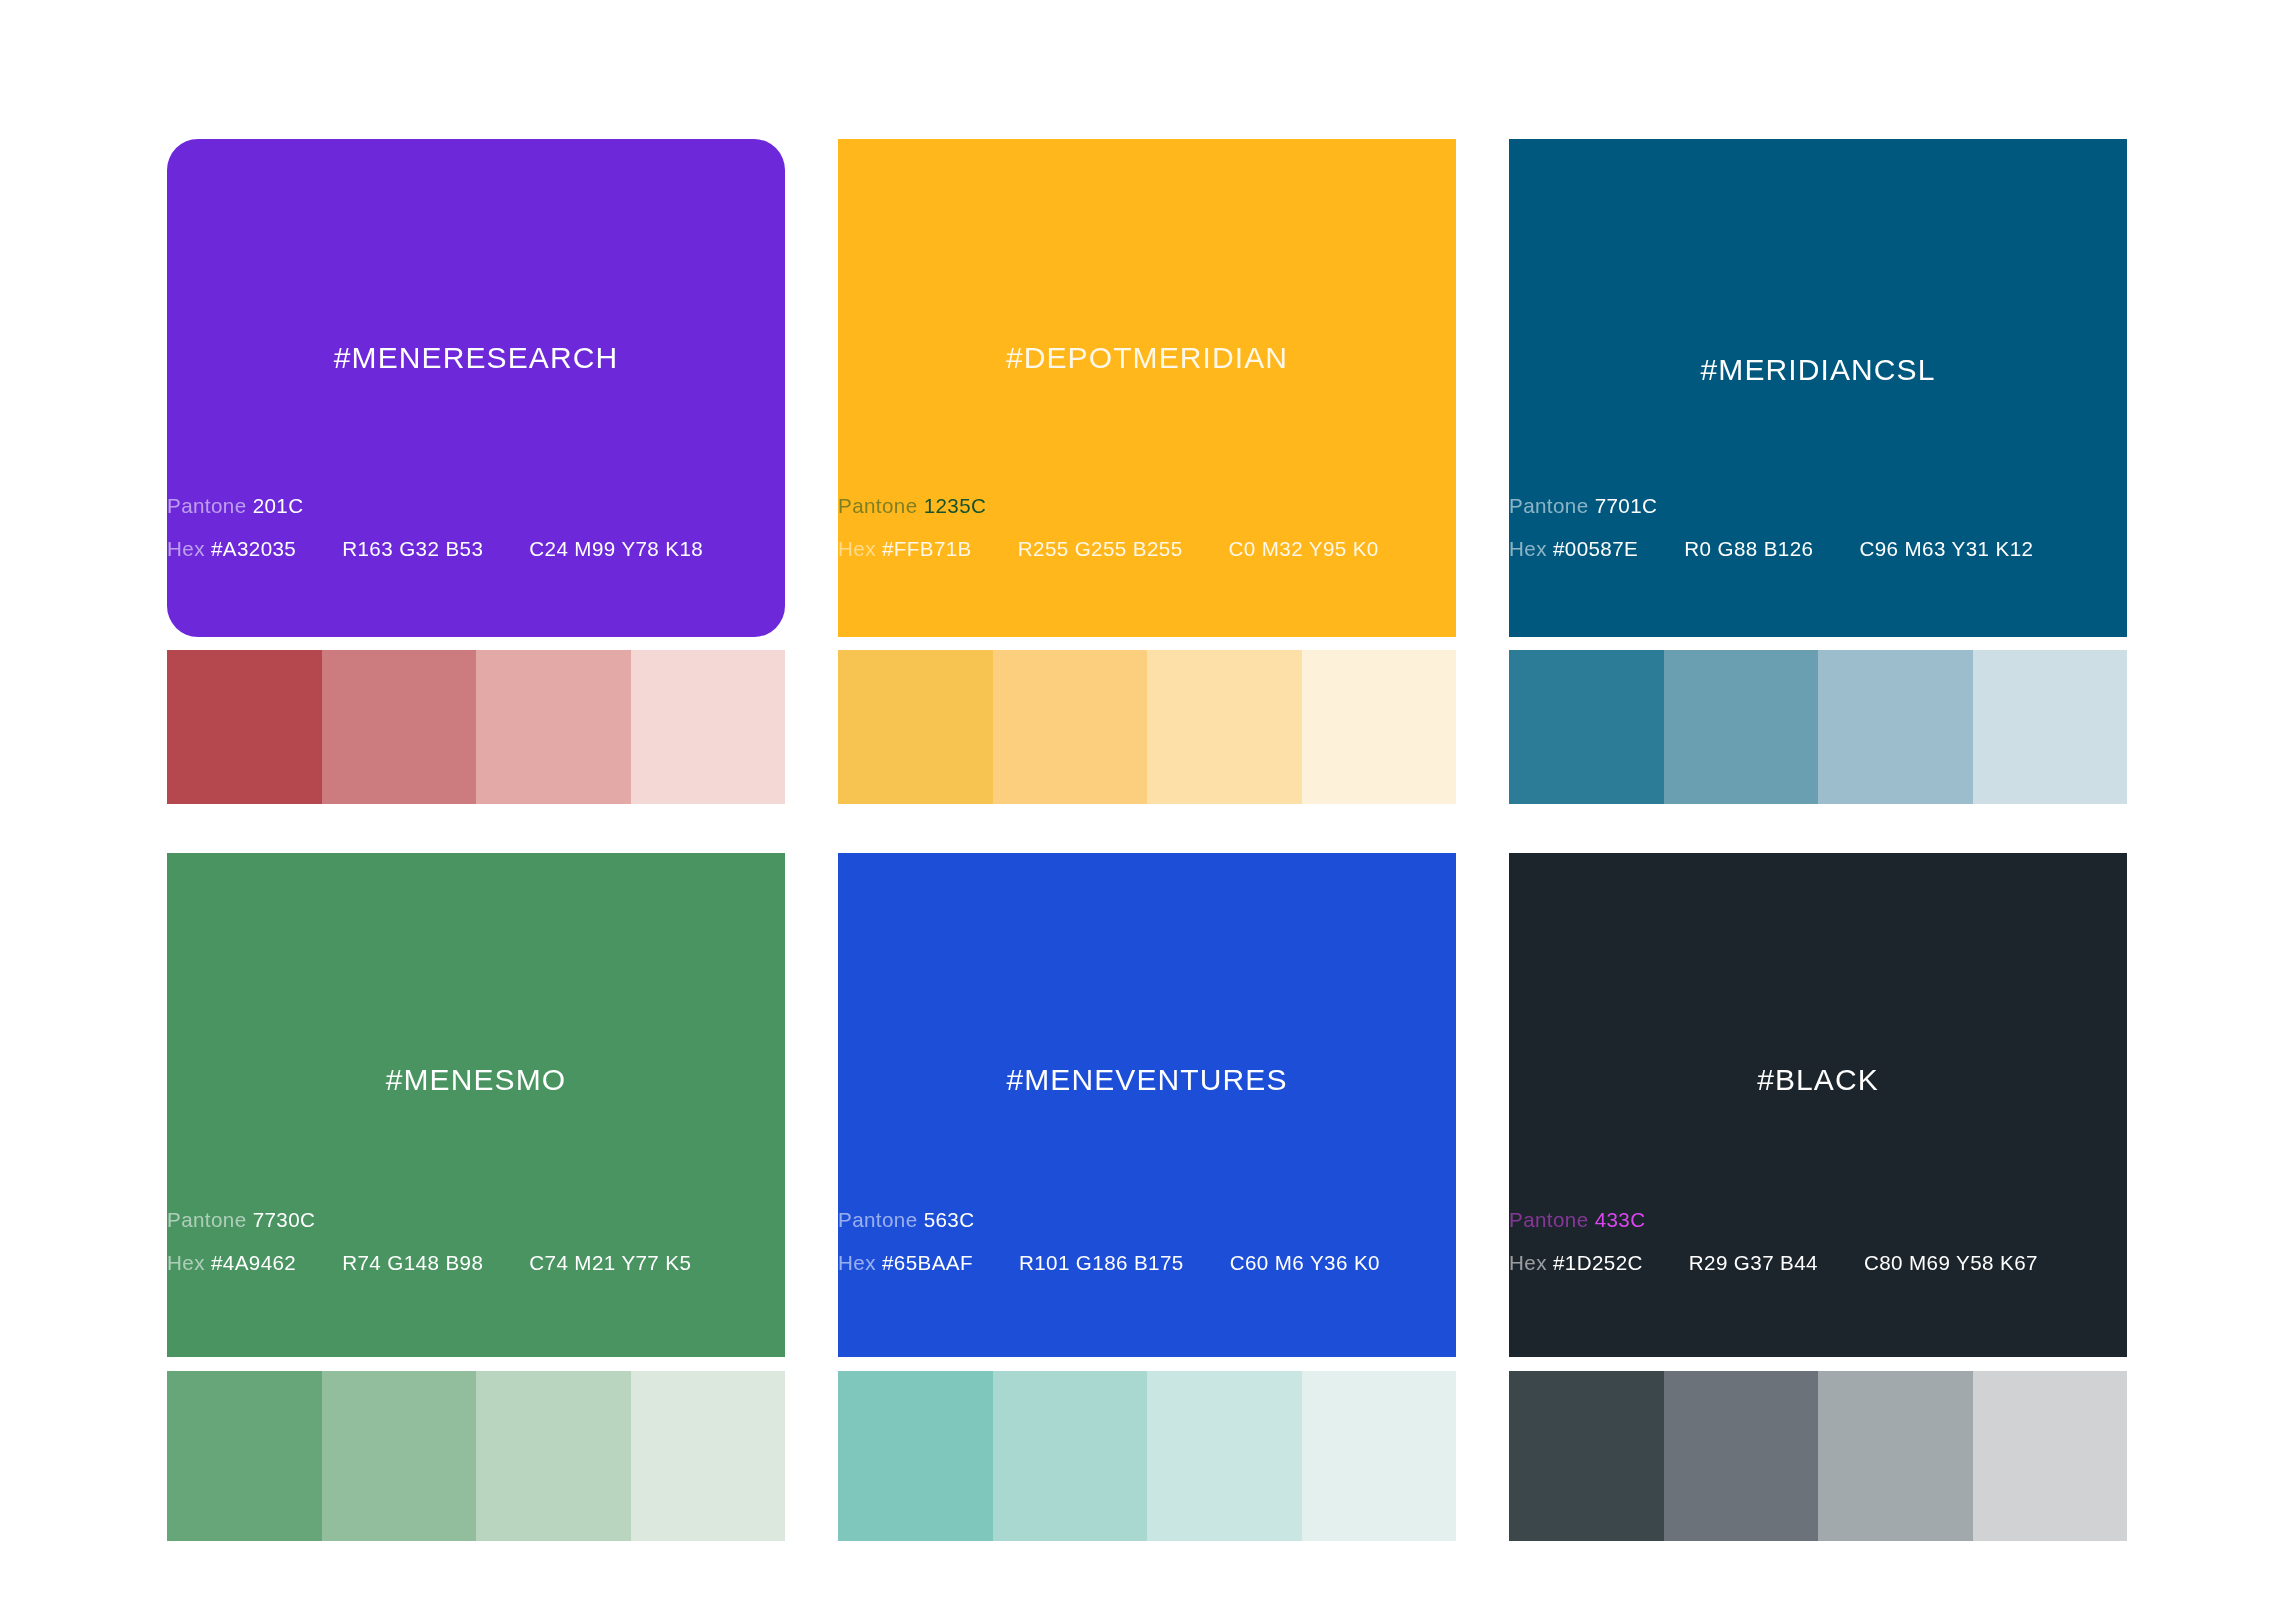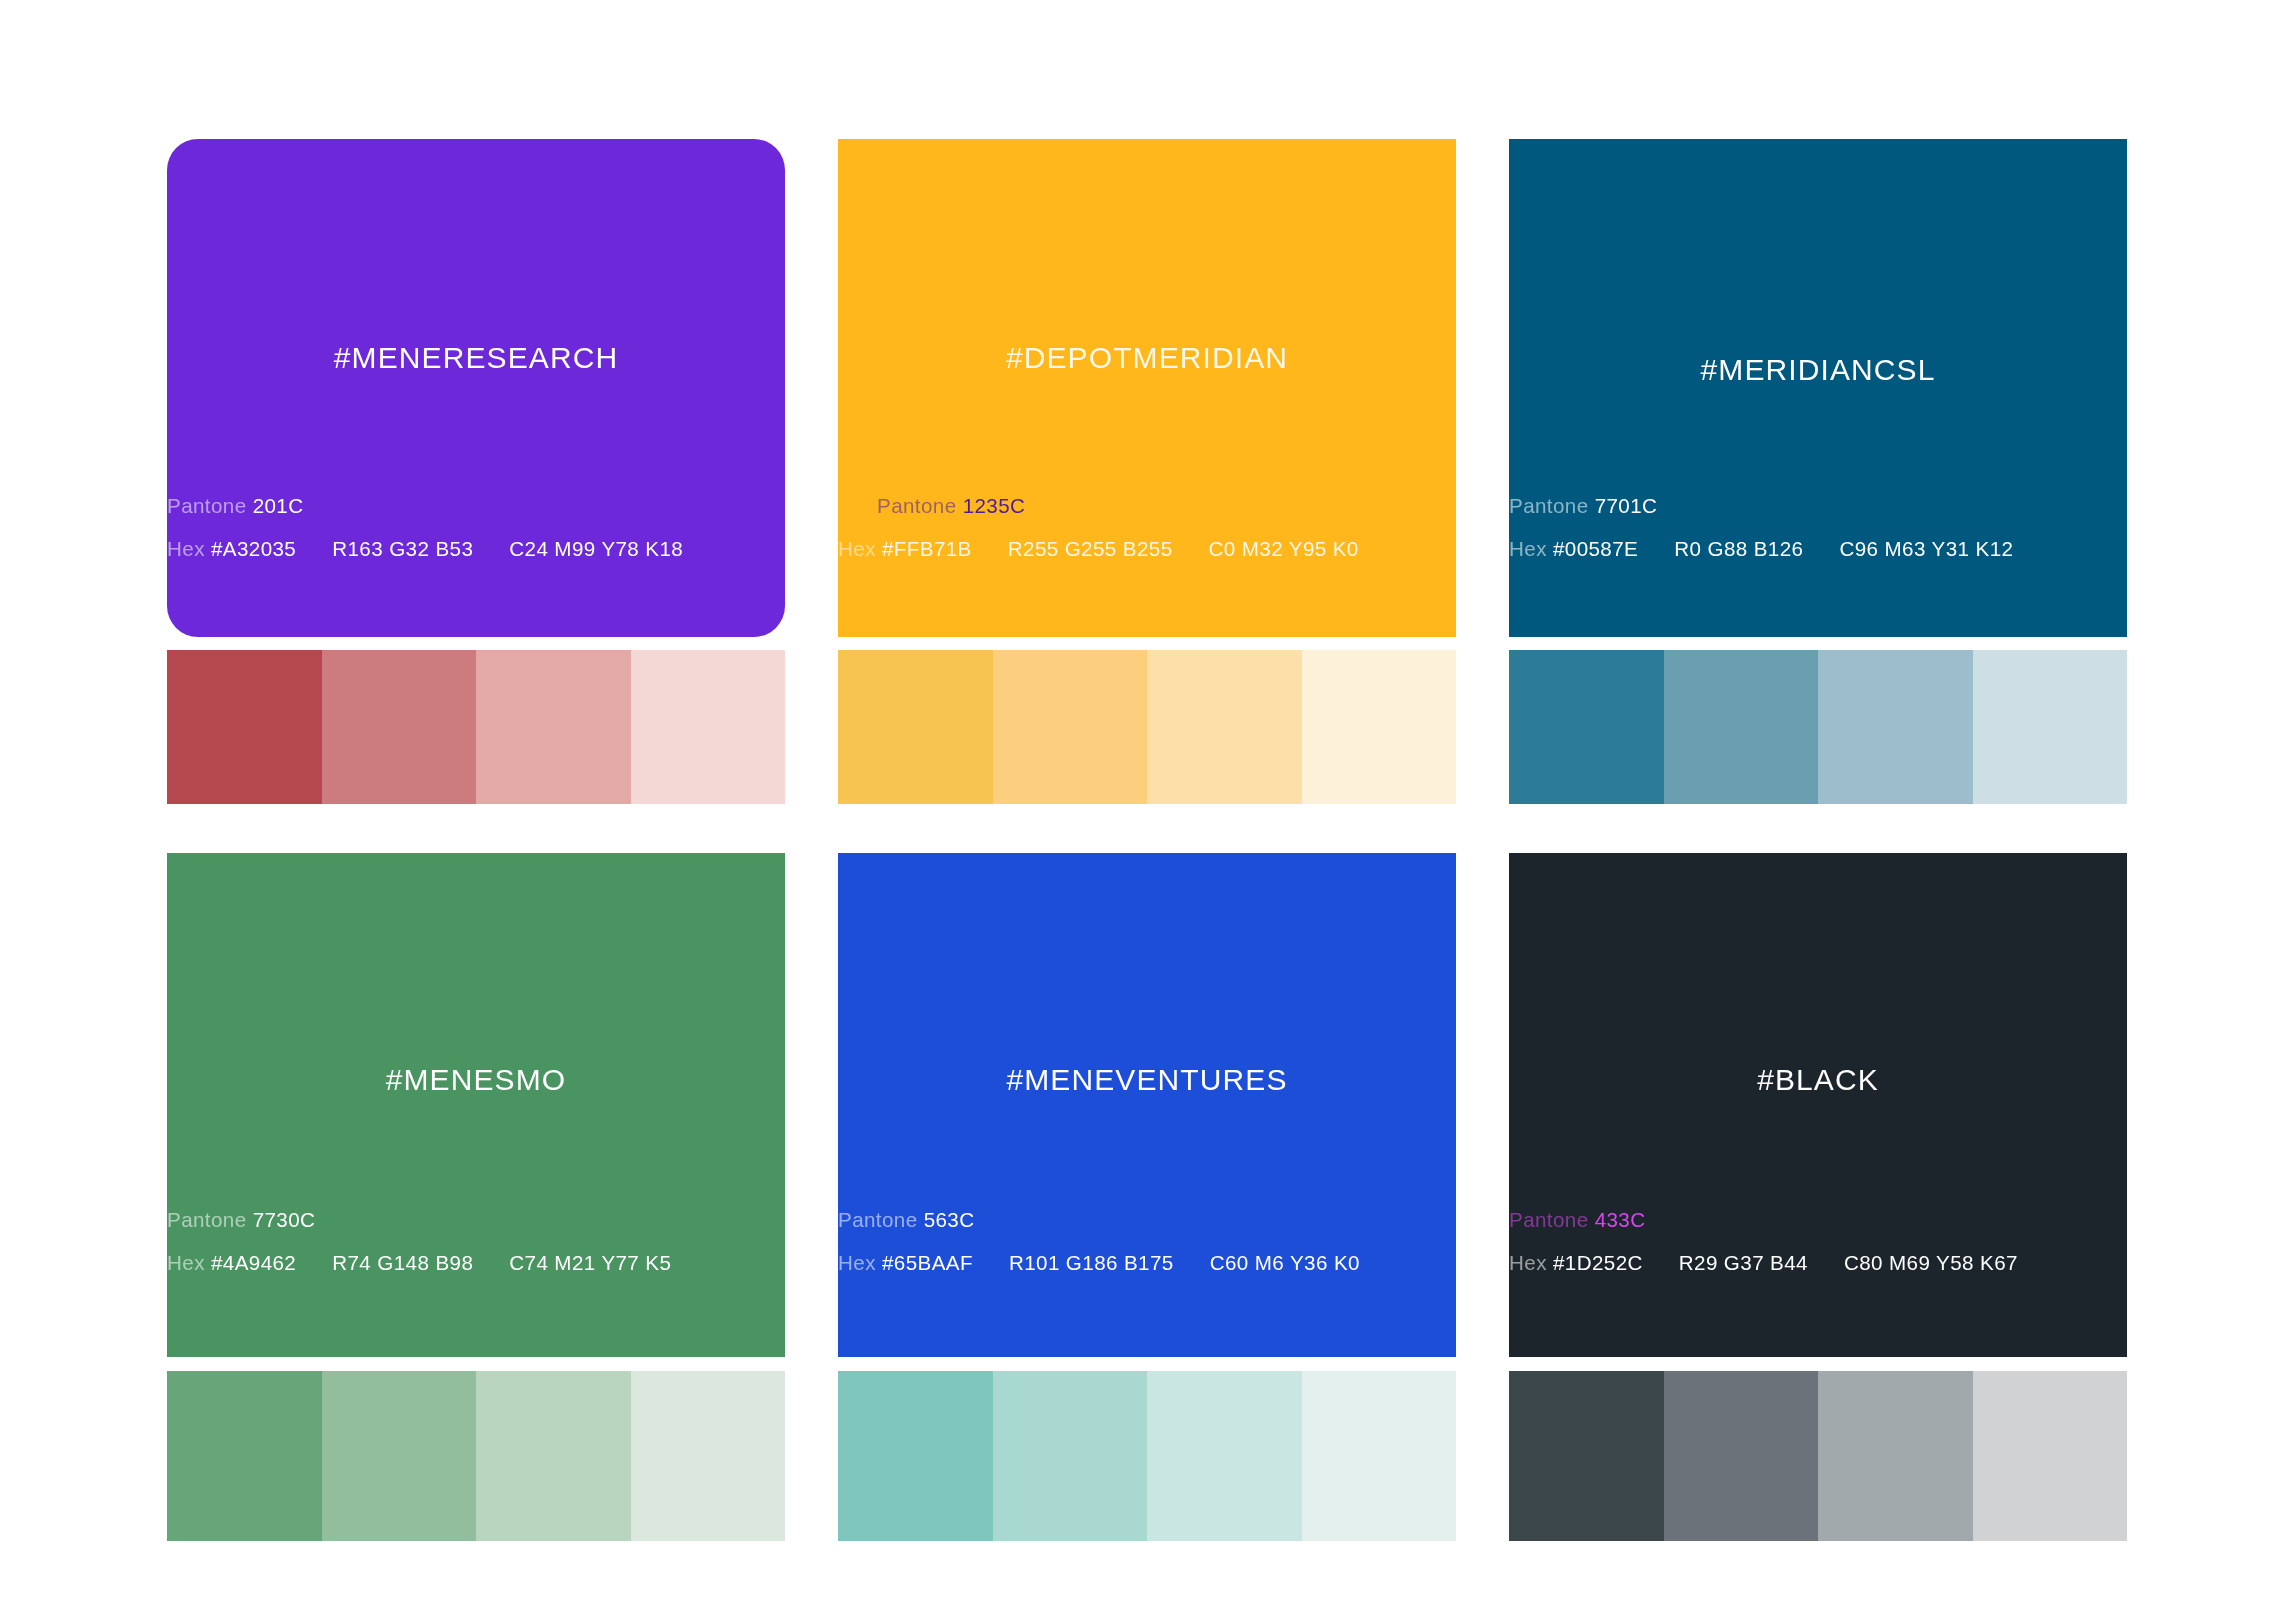--- a/index.html
+++ b/index.html
@@ -78,21 +78,21 @@
     top: 398px;
     font-size: 20.6px;
     letter-spacing: 0.4px;
     white-space: nowrap;
   }
 
   .meta-values .seg {
     display: inline-block;
   }
   .meta-values .seg + .seg {
-    margin-left: 36px;
+    margin-left: 46px;
   }
   .lbl { opacity: 0.55; }
   .val { opacity: 1; }
 
   .tints {
     margin-top: 13.4px;
     height: 154px;
     display: flex;
   }
   .tint {
@@ -118,21 +118,21 @@
         <div class="tints">
           <div class="tint" style="background: rgb(181, 72, 79);"></div>
           <div class="tint" style="background: rgb(204, 123, 126);"></div>
           <div class="tint" style="background: rgb(227, 169, 166);"></div>
           <div class="tint" style="background: rgb(243, 216, 213);"></div>
         </div>
       </div>
       <div class="palette row1">
         <div class="swatch-main" style="background: rgb(255, 183, 27);">
           <div class="swatch-title title-row1" style="color: rgb(255, 248, 232);">#DEPOTMERIDIAN</div>
-          <div class="meta meta-pantone" style="color: #4c1d95; margin-left: 39px;"><span class="lbl">Pantone</span> <span class="val">1235C</span></div>
+          <div class="meta meta-pantone" style="color: #14532d;"><span class="lbl">Pantone</span> <span class="val">1235C</span></div>
           <div class="meta meta-values" style="color: rgb(255, 248, 232);"><span class="seg"><span class="lbl">Hex</span> <span class="val">#FFB71B</span></span><span class="seg">R255 G255 B255</span><span class="seg">C0 M32 Y95 K0</span></div>
         </div>
         <div class="tints">
           <div class="tint" style="background: rgb(248, 196, 81);"></div>
           <div class="tint" style="background: rgb(251, 207, 125);"></div>
           <div class="tint" style="background: rgb(253, 224, 168);"></div>
           <div class="tint" style="background: rgb(254, 241, 218);"></div>
         </div>
       </div>
       <div class="palette row1">

